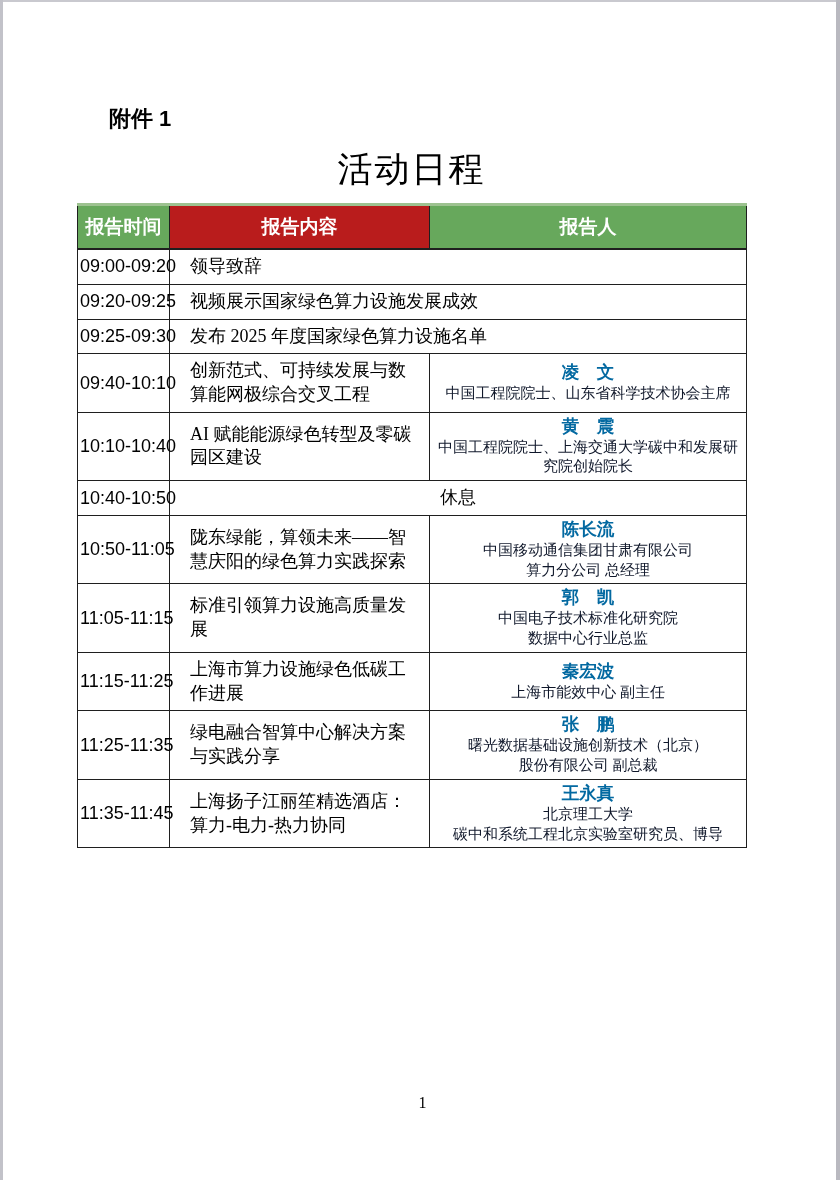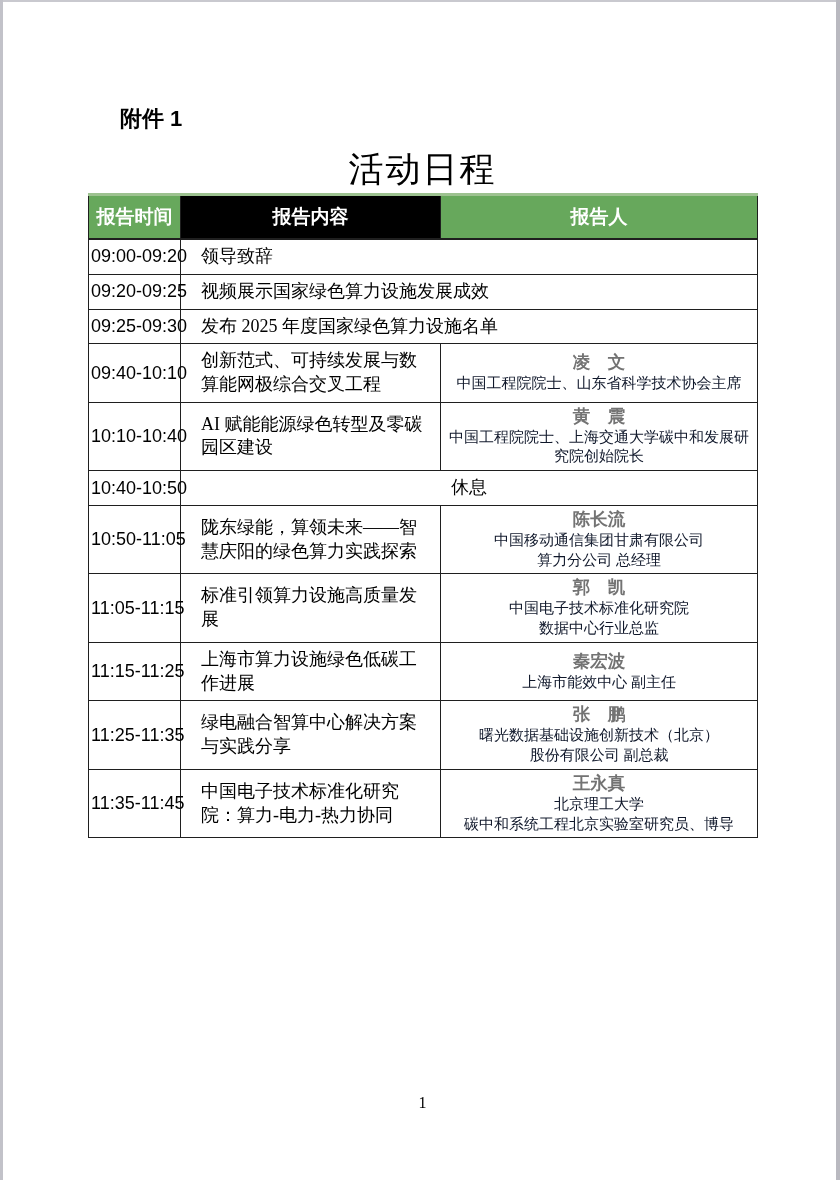--- a/index.html
+++ b/index.html
@@ -17,21 +17,21 @@
     width: 840px;
     height: 1180px;
     background: #ffffff;
   }
   .edge-top    { position: absolute; top: 0; left: 0; right: 0; height: 2px; background: #c9c9cf; }
   .edge-left   { position: absolute; top: 0; left: 0; bottom: 0; width: 3px; background: #c2c2c9; }
   .edge-right  { position: absolute; top: 0; right: 0; bottom: 0; width: 4px; background: #b9b9c0; }
 
   .content {
     position: absolute;
-    left: 88px;
+    left: 77px;
     top: 0;
     width: 669px;
   }
   .attachment-label {
     margin: 104px 0 0 32px;
     font-family: "Liberation Sans", "DejaVu Sans", sans-serif;
     font-weight: 600;
     font-size: 22px;
     color: #000000;
   }
@@ -45,21 +45,21 @@
     color: #000000;
   }
   .meta-block {
     margin: 8px 0 0 36px;
     font-size: 19px;
     line-height: 1.28;
     color: #000000;
   }
 
   table.schedule {
-    margin-top: 0;
+    margin-top: 10px;
     width: 669px;
     border-collapse: collapse;
     table-layout: fixed;
     border-top: 3px solid #9dc290;
   }
   .schedule th {
     background: #67a85c;
     color: #ffffff;
     font-family: "Liberation Sans", "DejaVu Sans", sans-serif;
     font-weight: bold;
@@ -91,21 +91,21 @@
   }
   .speaker-cell {
     text-align: center;
     padding: 3px 6px;
   }
   .speaker-name {
     font-family: "Liberation Sans", "DejaVu Sans", sans-serif;
     font-weight: bold;
     font-size: 17.5px;
     line-height: 1.25;
-    color: #737373;
+    color: #0369a1;
   }
   .speaker-title {
     font-size: 15px;
     line-height: 1.32;
     color: #0f172a;
   }
   .page-number {
     position: absolute;
     left: 88px;
     width: 669px;
@@ -131,21 +131,21 @@
 
     <table class="schedule">
       <colgroup>
         <col style="width:92px">
         <col style="width:260px">
         <col style="width:317px">
       </colgroup>
       <thead>
         <tr>
           <th style="background: rgb(103, 168, 92); color: rgb(255, 255, 255);">报告时间</th>
-          <th style="background: #000000; color: rgb(255, 255, 255);">报告内容</th>
+          <th style="background: #b91c1c; color: rgb(255, 255, 255);">报告内容</th>
           <th style="background: rgb(103, 168, 92); color: rgb(255, 255, 255);">报告人</th>
         </tr>
       </thead>
       <tbody>
           <tr>
             <td class="time-cell">09:00-09:20</td>
             <td class="content-cell" colspan="2">领导致辞</td>
           </tr>
           <tr>
             <td class="time-cell">09:20-09:25</td>
@@ -205,21 +205,21 @@
             <td class="time-cell">11:25-11:35</td>
             <td class="content-cell">绿电融合智算中心解决方案与实践分享</td>
             <td class="speaker-cell">
               <div class="speaker-name">张　鹏</div>
               <div class="speaker-title">曙光数据基础设施创新技术（北京）</div>
               <div class="speaker-title">股份有限公司 副总裁</div>
             </td>
           </tr>
           <tr>
             <td class="time-cell">11:35-11:45</td>
-            <td class="content-cell">中国电子技术标准化研究院：算力-电力-热力协同</td>
+            <td class="content-cell">上海扬子江丽笙精选酒店：算力-电力-热力协同</td>
             <td class="speaker-cell">
               <div class="speaker-name">王永真</div>
               <div class="speaker-title">北京理工大学</div>
               <div class="speaker-title">碳中和系统工程北京实验室研究员、博导</div>
             </td>
           </tr>
         </tbody>
     </table>
   </div>
 

